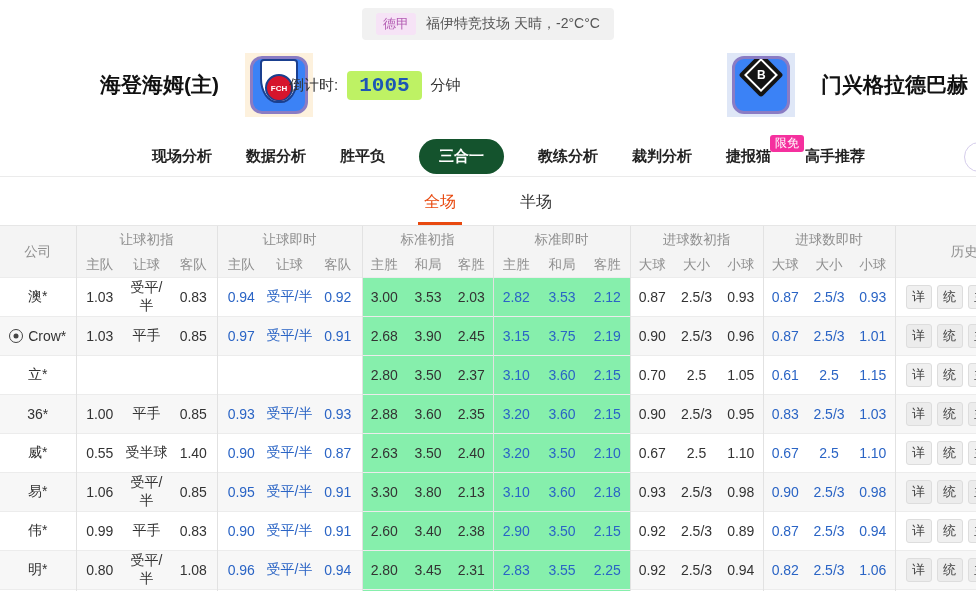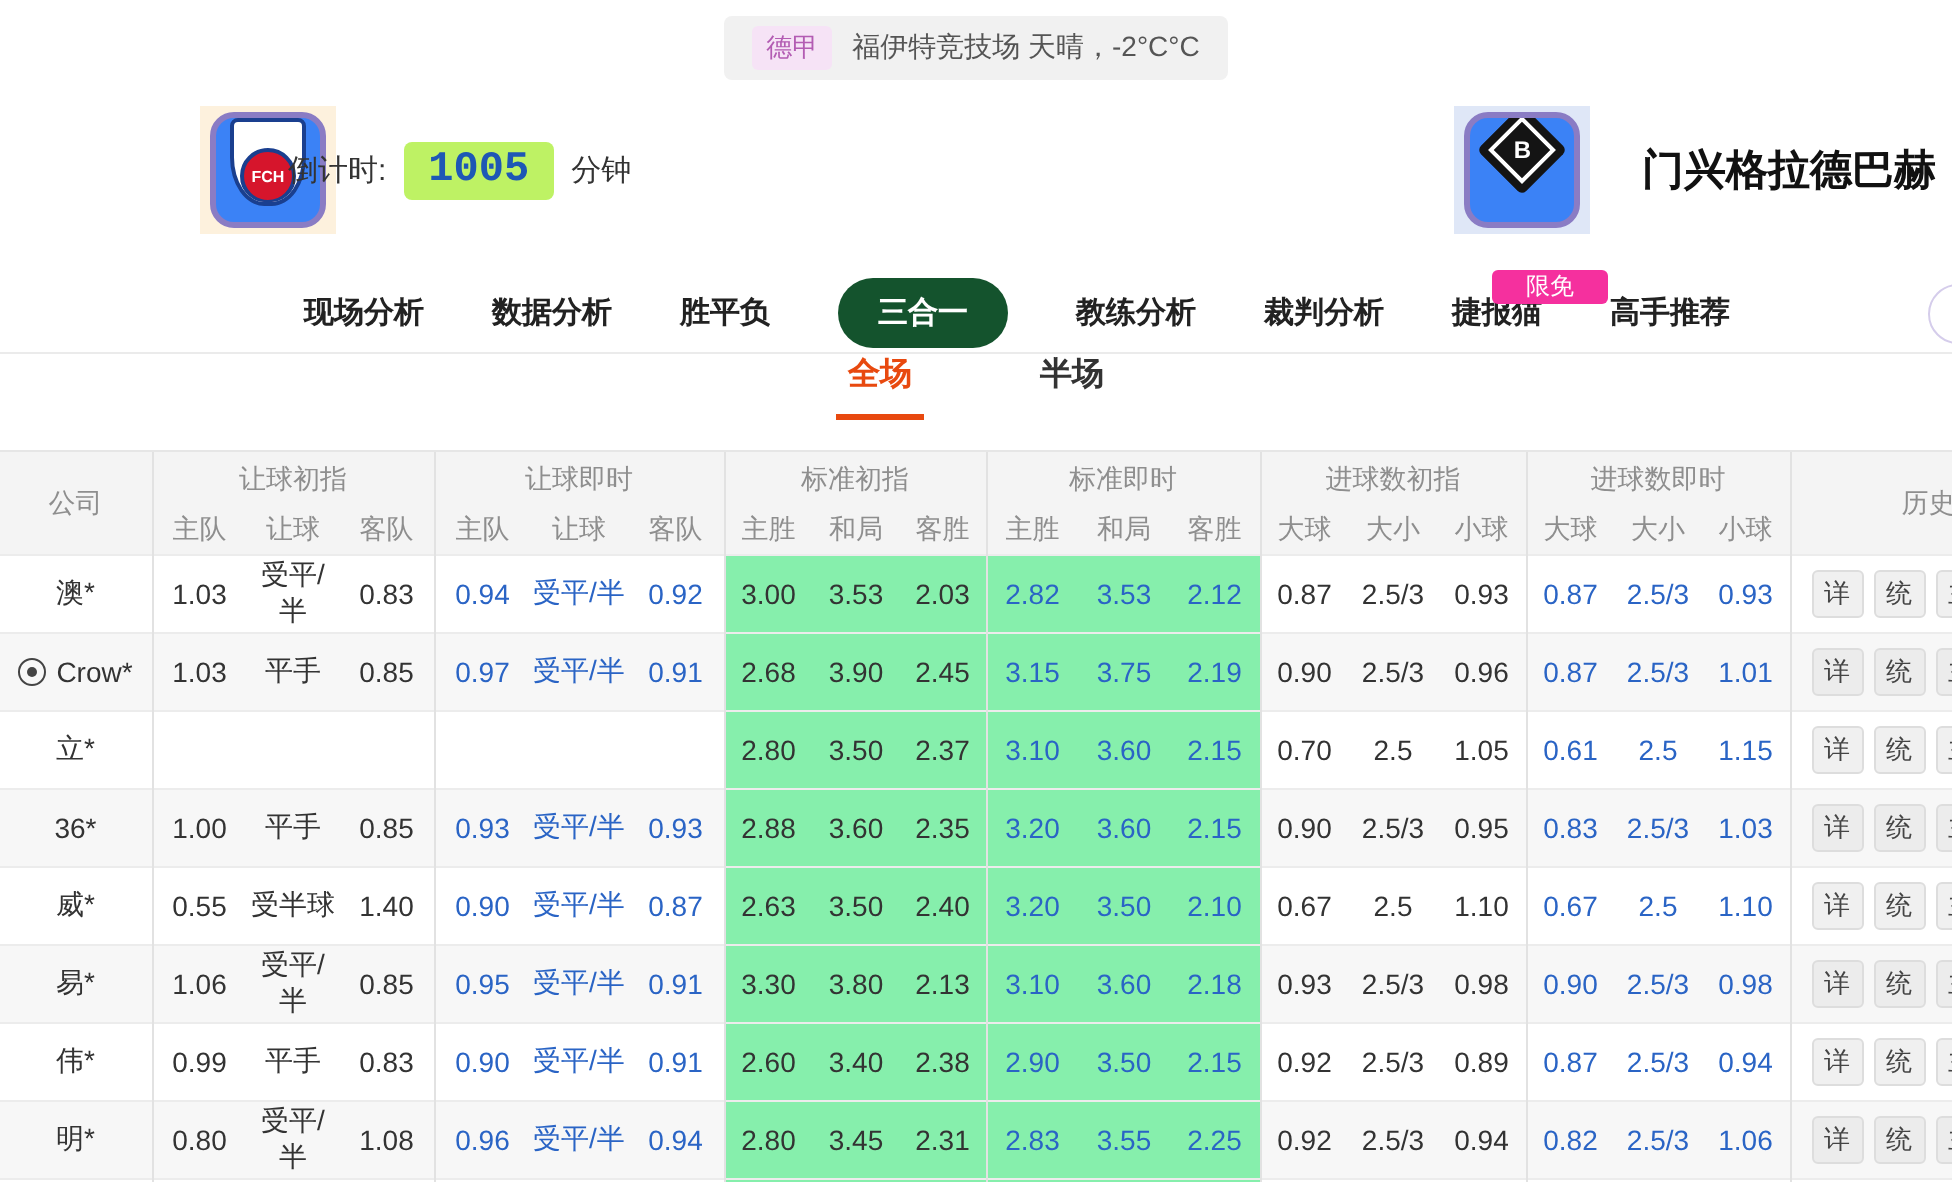--- a/index.html
+++ b/index.html
@@ -42,26 +42,26 @@
   .countdown{flex:1;display:flex;align-items:center;justify-content:flex-start;gap:9px;font-size:15px;
     transform:translateX(-24px);}
   .countdown .value{background:#bef264;border-radius:4px;padding:3px 12px;
     color:#1e57b5;font-size:21px;font-weight:bold;font-family:Liberation Mono, monospace;}
   
   .nav{display:flex;align-items:center;height:40px;margin-top:12px;padding-left:152px;gap:34px;
     border-bottom:1px solid #ebebeb;font-size:15px;font-weight:bold;color:#222;position:relative;}
   .nav-item{cursor:pointer;white-space:nowrap;position:relative;}
   .nav-item.active{background:#14532d;color:#fff;border-radius:18px;padding:8px 20px;font-size:15px;}
   .mini-badge{position:absolute;top:-12px;right:-33px;background:#f5309e;color:#fff;
-    font-size:12px;font-weight:normal;padding:1px 17px;border-radius:3px;line-height:15px;}
+    font-size:12px;font-weight:normal;padding:1px 5px;border-radius:3px;line-height:15px;}
   .more-pill{position:absolute;right:-30px;top:6px;border:1px solid #d5cdeb;border-radius:15px;
     padding:5px 12px 5px 14px;font-weight:normal;color:#555;font-size:14px;background:#fff;}
   
-  .subtabs{display:flex;justify-content:center;align-items:flex-start;height:48px;gap:52px;
-    font-size:16px;font-weight:bold;}
+  .subtabs{display:flex;justify-content:center;align-items:flex-end;height:48px;gap:52px;
+    font-size:16px;font-weight:normal;}
   .subtab{padding:0 6px 9px 6px;color:#333;cursor:pointer;border-bottom:3px solid transparent;}
   .subtab.active{color:#e8490f;border-bottom-color:#e8490f;}
   
   .table-clip{width:976px;overflow:hidden;}
   table{border-collapse:collapse;table-layout:fixed;width:1060px;font-size:14px;}
   thead th{background:#f4f4f4;color:#8e8e8e;font-weight:normal;font-size:13.5px;}
   thead tr.group th{height:25px;border-top:1px solid #e6e6e6;}
   thead tr.sub th{height:22px;}
   tbody td{height:36px;text-align:center;color:#333;border-top:1px solid #ececec;}
   tbody tr.alt td{background:#f7f7f7;}
@@ -83,20 +83,21 @@
 
 <div class="topbar-wrap">
   <div class="topbar">
     <span class="league-badge">德甲</span>
     <span class="venue">福伊特竞技场  天晴，-2°C°C</span>
   </div>
 </div>
 
 <div class="teams">
   <div class="team team-left">
+    <span class="name">海登海姆(主)</span>
     <span class="logo-wrap home">
       <span class="logo-box">
         <span class="fch-shield">
           <span class="fch-top"></span>
           <span class="fch-circle">FCH</span>
         </span>
       </span>
     </span>
   </div>
   <div class="countdown">

